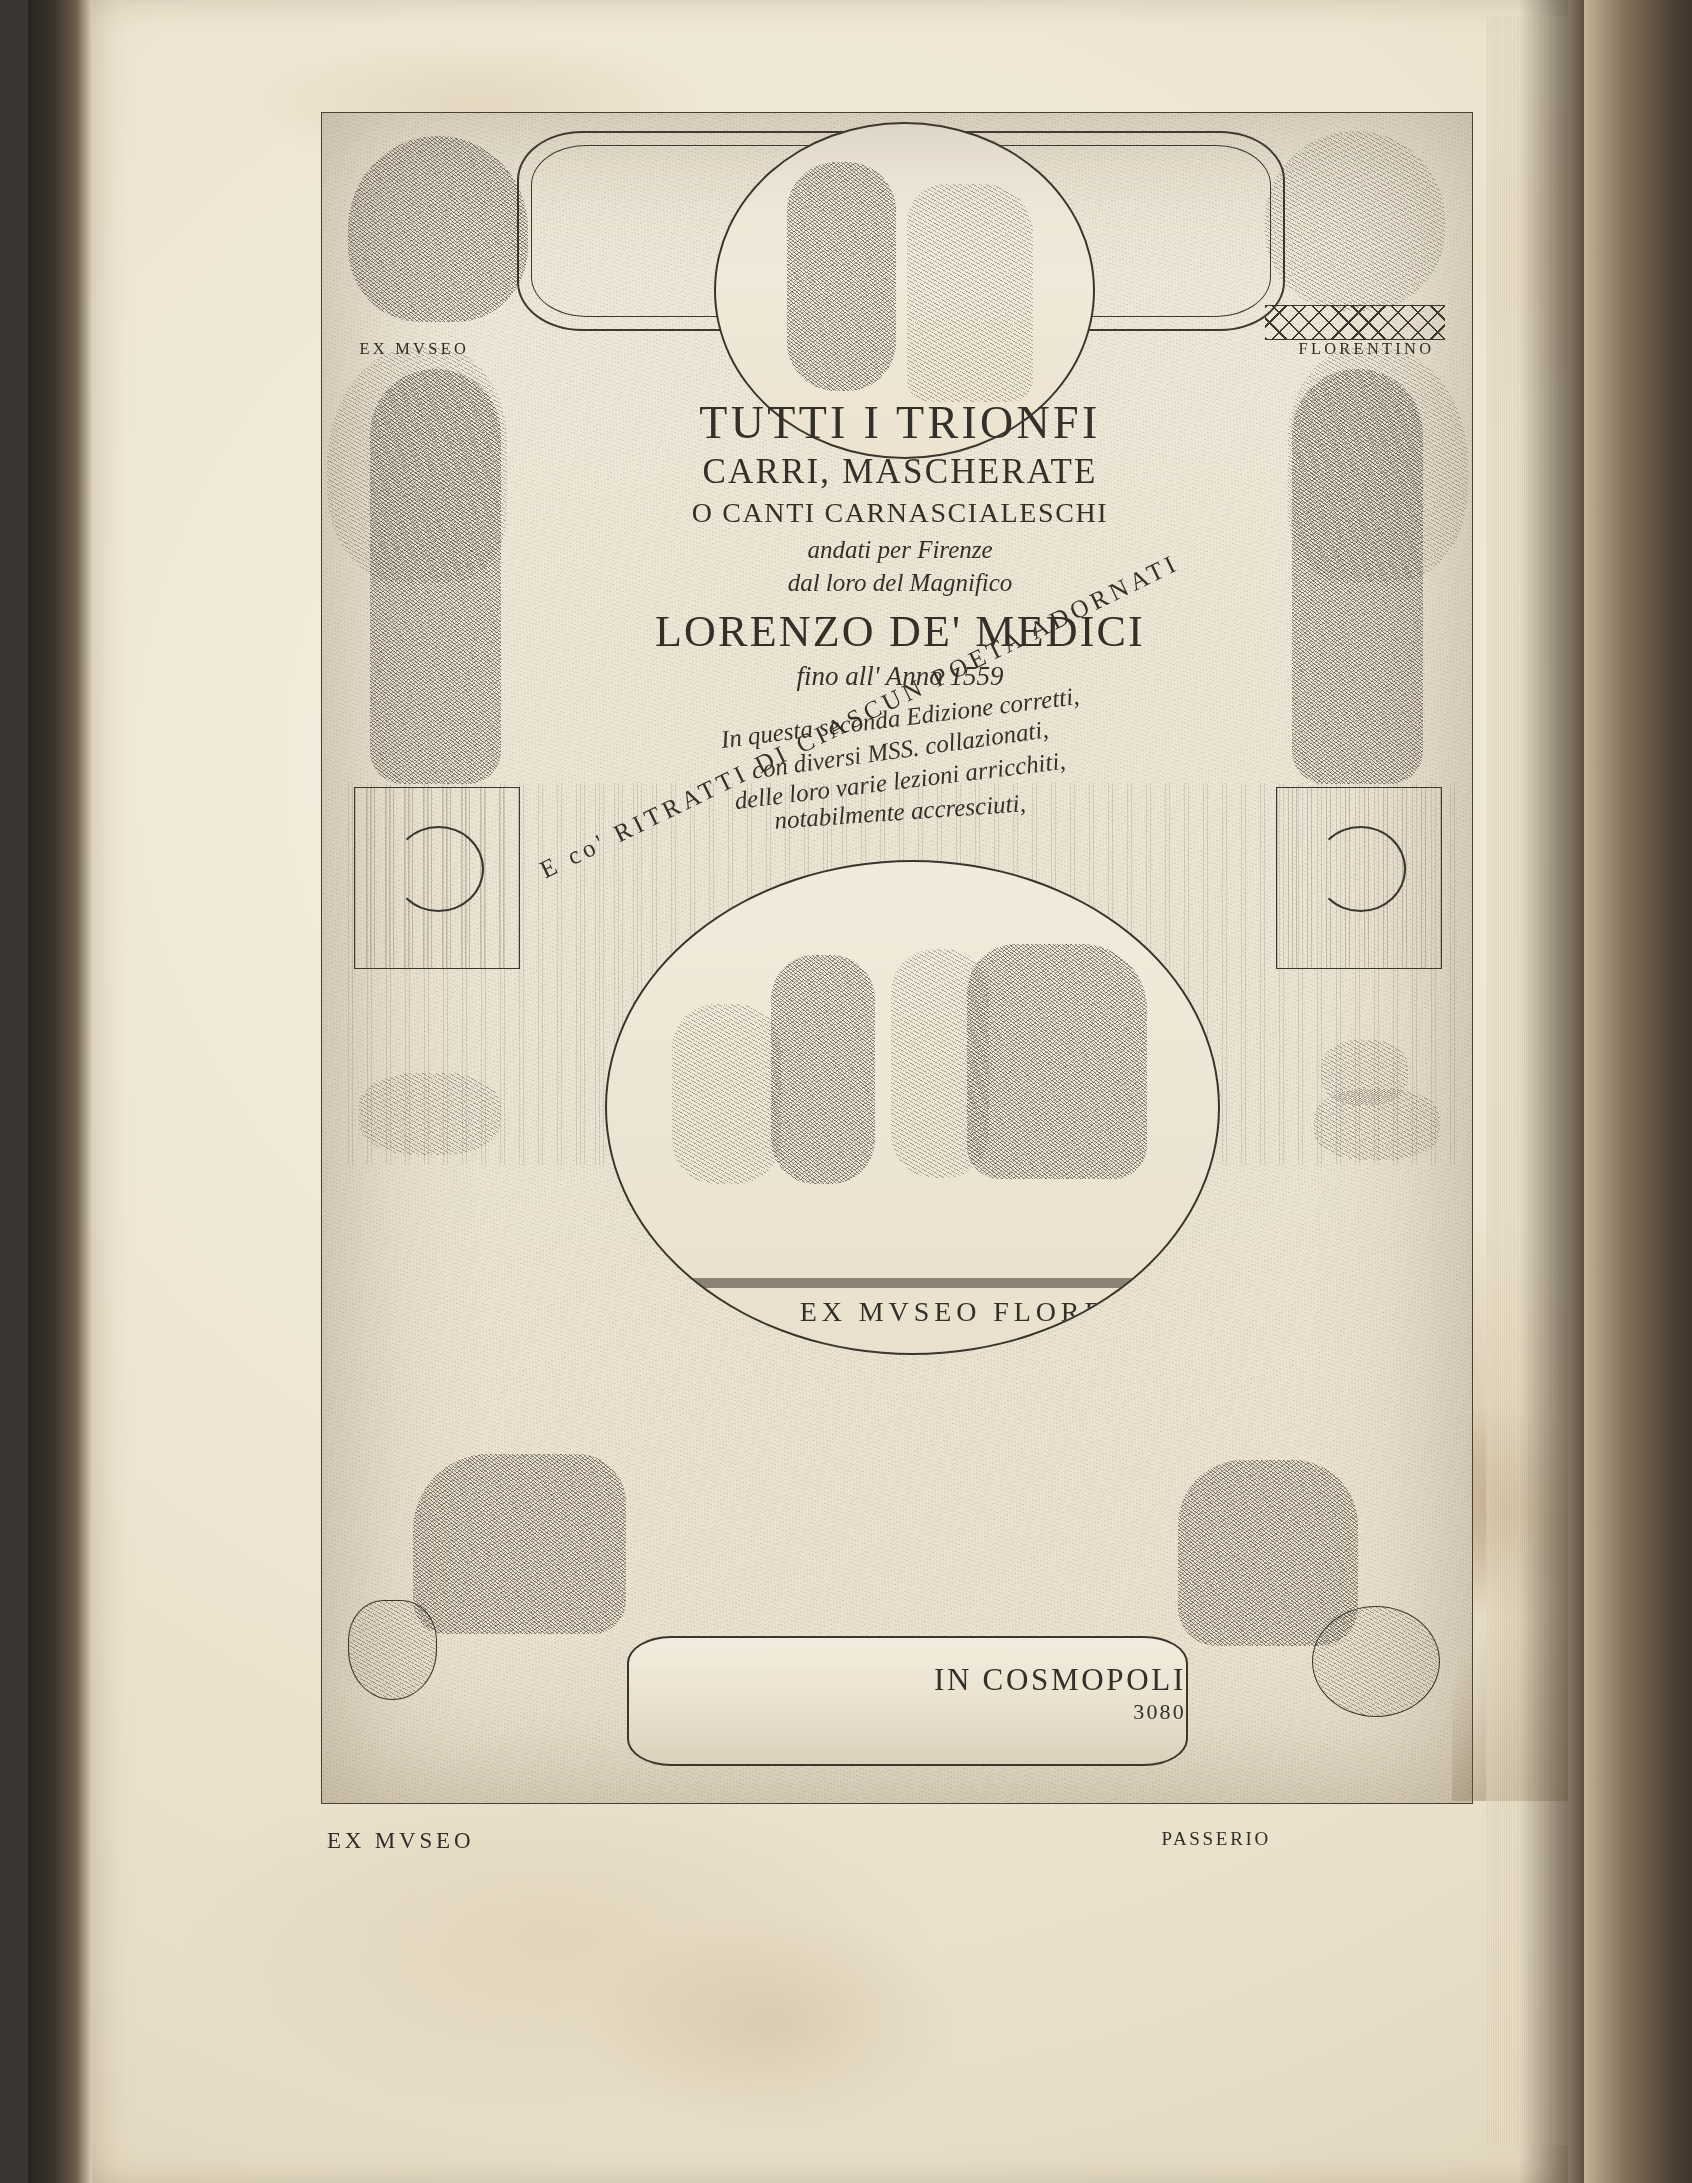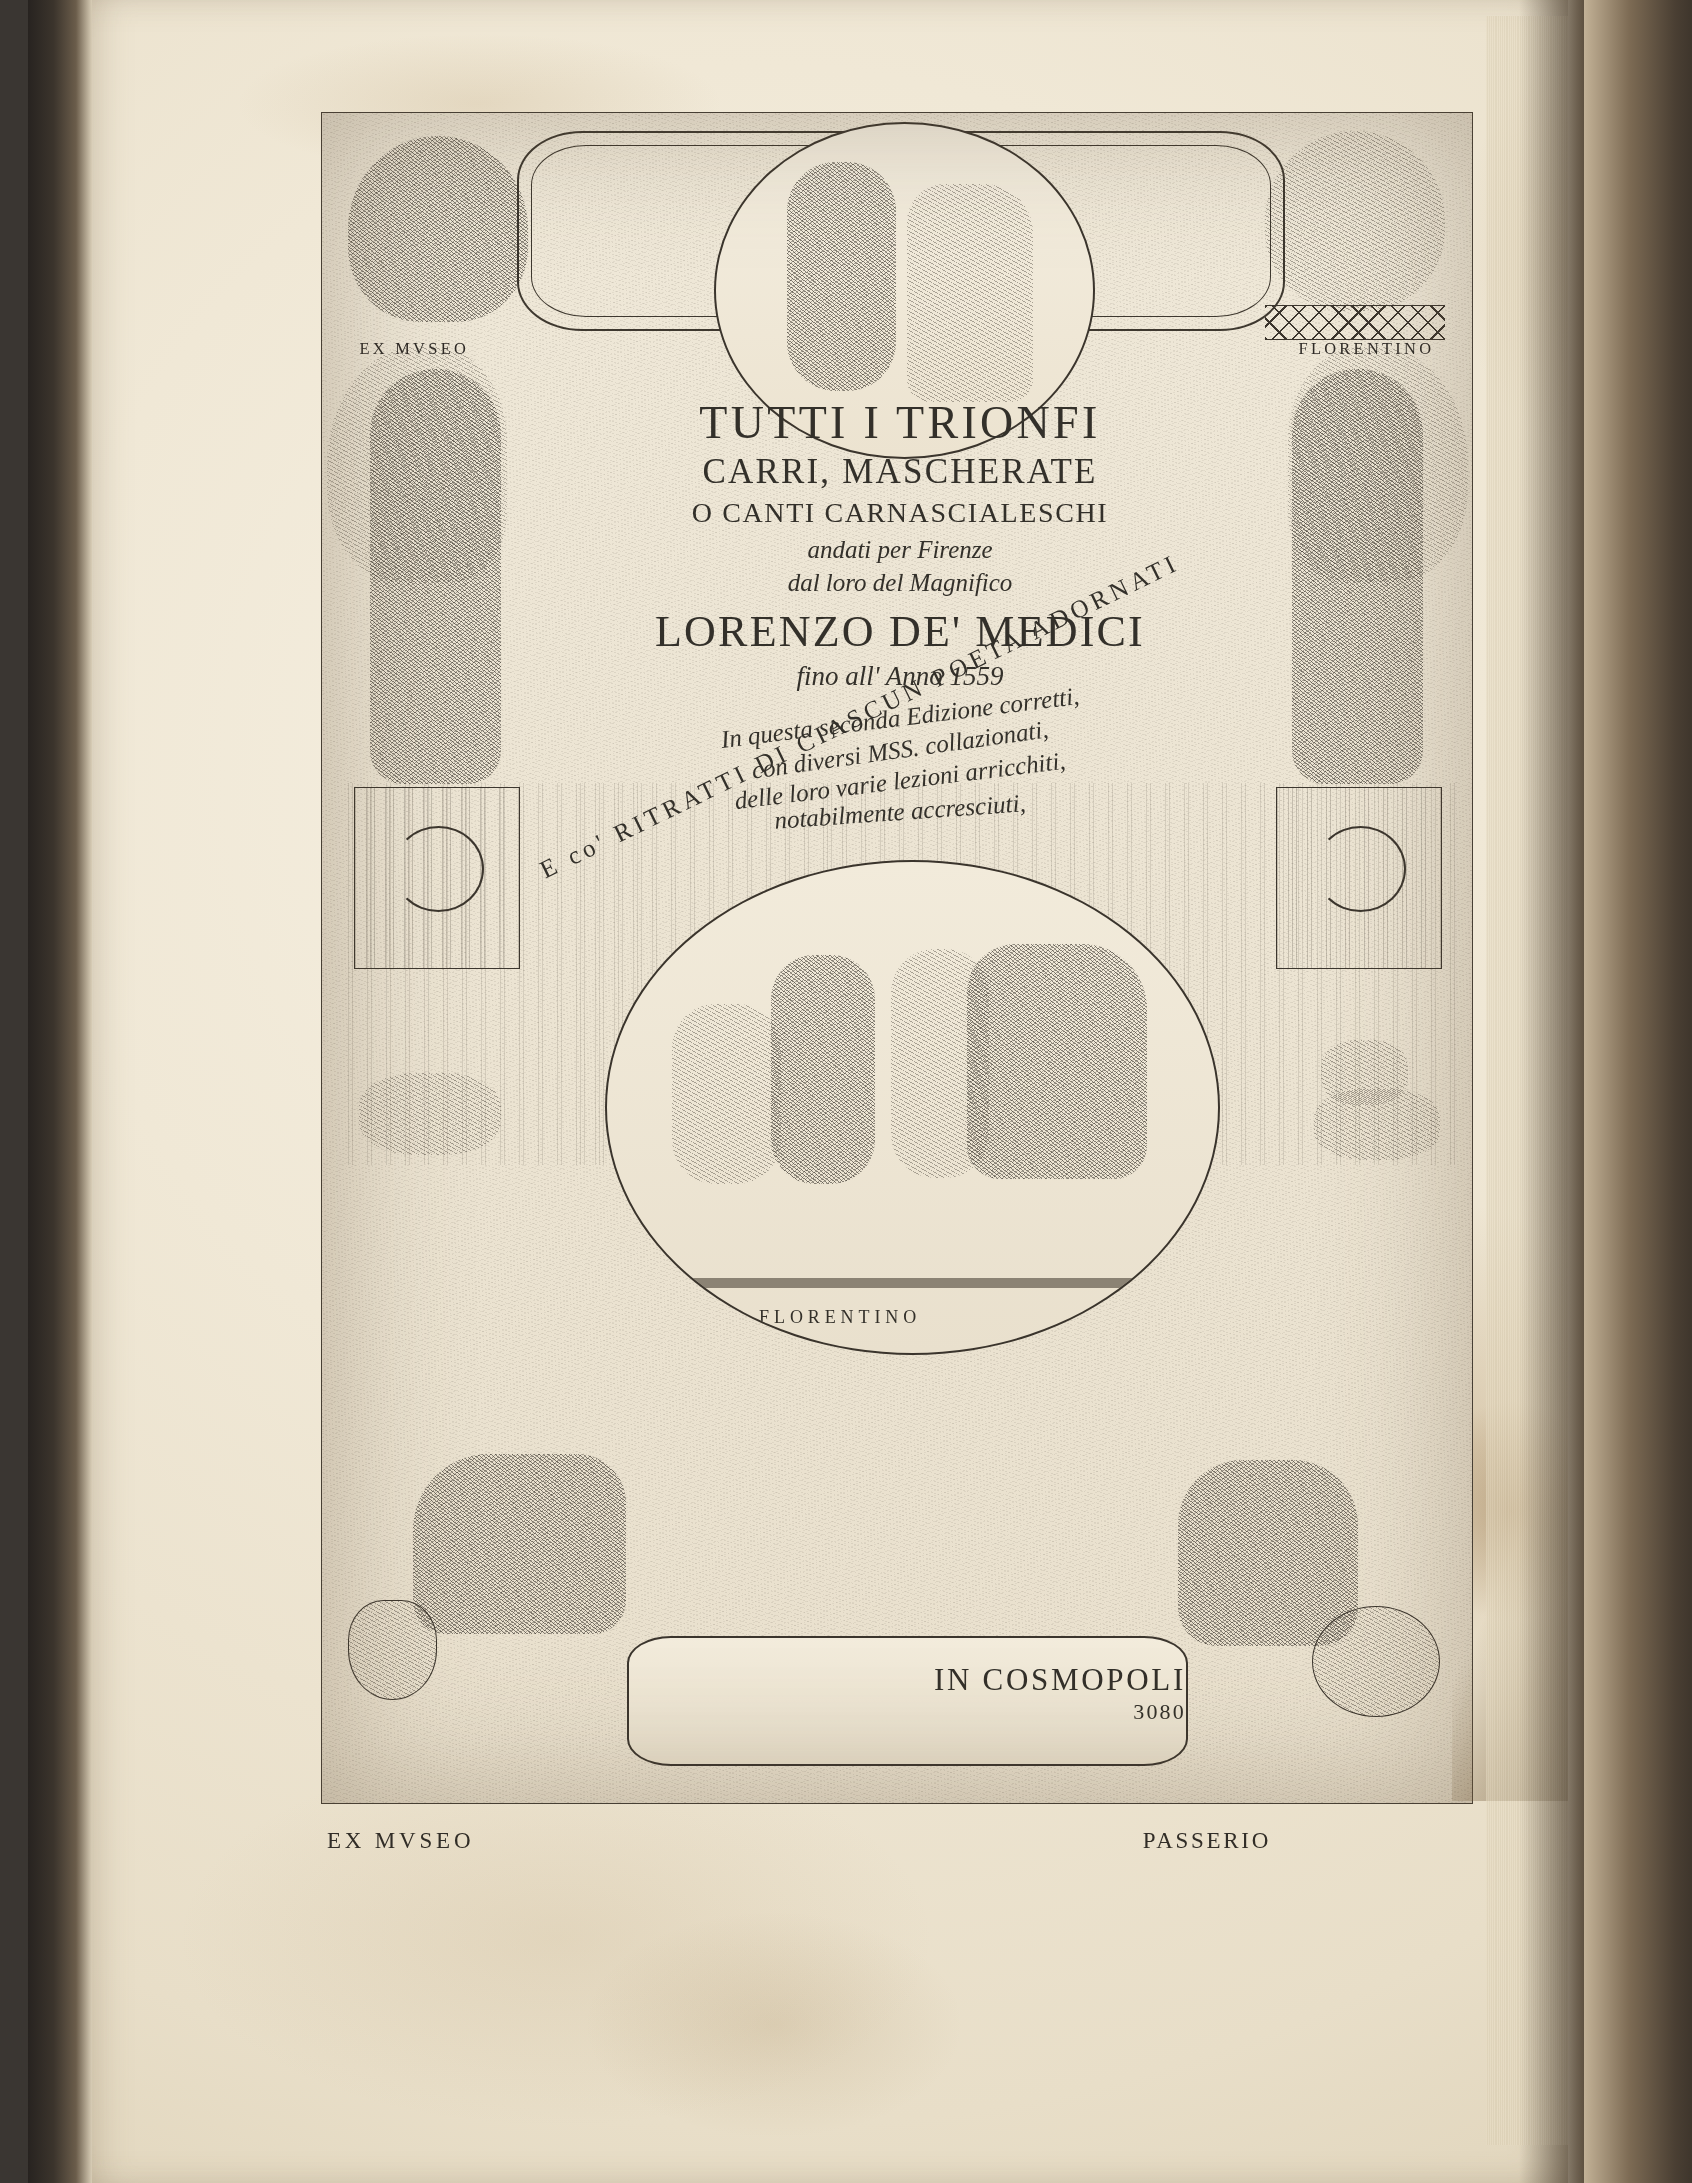--- a/index.html
+++ b/index.html
@@ -155,22 +155,22 @@
   .arcline span{position:absolute;transform-origin:center bottom;white-space:nowrap;}
 
   
   .oval-bottom{
     position:absolute;left:284px;top:748px;width:611px;height:491px;
     border:2.2px solid #3a342c;border-radius:50%;
     background:linear-gradient(#f2ebdb,#e9e0cd);
     overflow:hidden;
   }
   .oval-caption{
-    position:absolute;left:12px;right:0;bottom:25px;text-align:left;
-    font-size:18px;letter-spacing:4.9px;color:#33302a;
+    position:absolute;left:0;right:0;bottom:25px;text-align:right;
+    font-size:28px;letter-spacing:4.9px;color:#33302a;
   }
   .landscape{
     position:absolute;left:16.4px;top:671px;width:1119px;height:382px;
   }
   .animal{position:absolute;width:142px;height:82px;border-radius:40%;}
   .a1{left:38px;top:961px;}
   .a2{right:65px;top:928px;width:87px;height:65px;}
   .a3{right:33px;top:977px;width:126px;height:71px;}
 
   
@@ -184,21 +184,21 @@
     position:absolute;left:306px;bottom:38px;width:557px;height:126px;
     border:2.2px solid #3b352d;border-radius:44px/27px;
     background:linear-gradient(#f3ecdc,#e8dfcb);
     text-align:right;
   }
   .imprint{font-size:31px;letter-spacing:2.7px;color:#33302a;margin-top:24px;}
   .imprint-year{font-size:22px;letter-spacing:2.2px;color:#33302a;margin-top:1.1px;}
 
   
   .plate-caption-left{position:absolute;left:235px;top:1828px;font-size:23px;letter-spacing:3.8px;color:#312d27;}
-  .plate-caption-right{position:absolute;right:306px;top:1828px;font-size:23px;letter-spacing:2.7px;color:#312d27;text-align:right;}
+  .plate-caption-right{position:absolute;right:306px;top:1828px;font-size:19px;letter-spacing:2.7px;color:#312d27;text-align:right;}
 
   .vig{position:absolute;inset:0;pointer-events:none;
     box-shadow: inset 0 0 142px rgba(96,78,52,.35);}
 </style>
 </head>
 <body>
 
 <div class="page">
 
   <div class="left-edge"></div>

